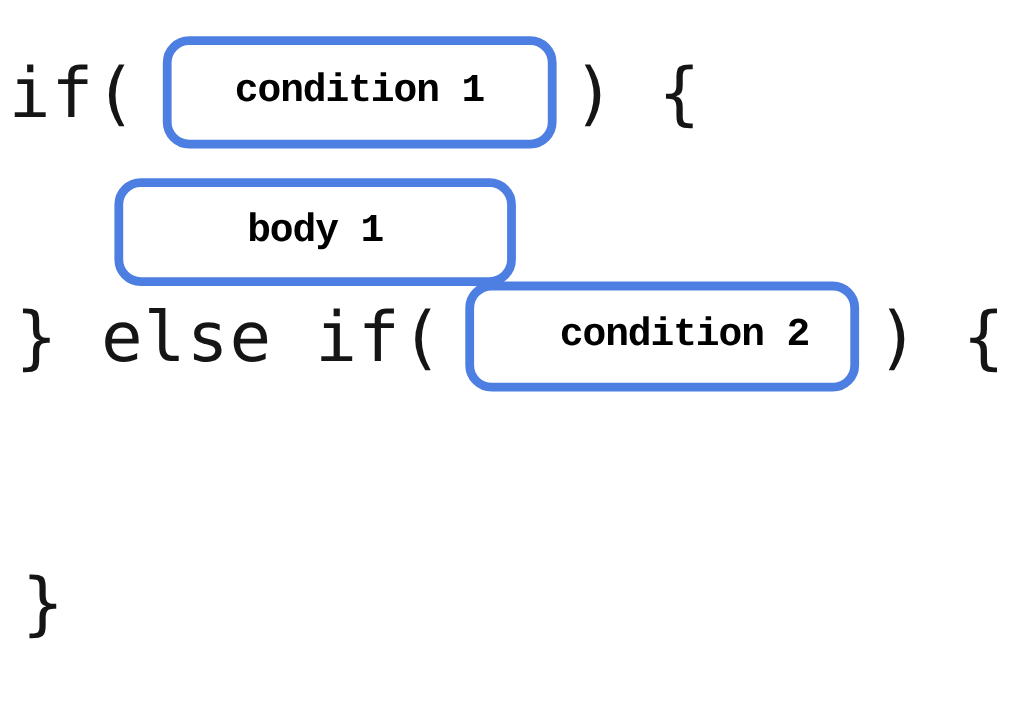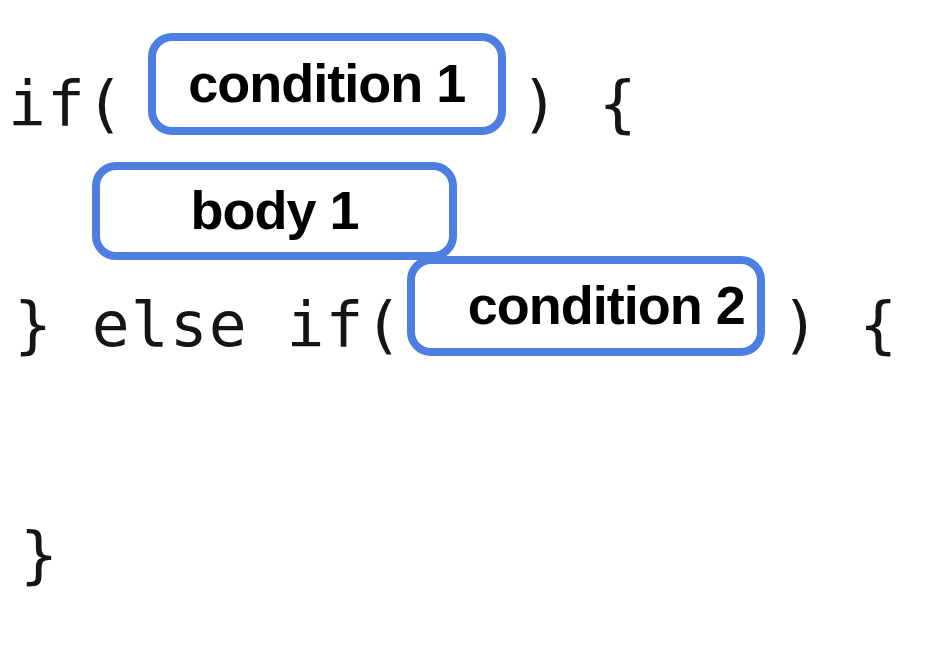--- a/index.html
+++ b/index.html
@@ -13,57 +13,57 @@
   .canvas {
     position: relative;
     width: 942px;
     height: 646px;
     background: var(--bg);
     overflow: hidden;
   }
   .row {
     position: absolute;
     display: flex;
-    align-items: flex-end;
+    align-items: center;
   }
   .code {
     font-family: "DejaVu Sans Mono", "Liberation Mono", monospace;
     font-weight: 400;
     font-size: 63px;
     line-height: 1;
     letter-spacing: 1px;
     color: var(--code-color);
     white-space: pre;
   }
   .slot {
     display: flex;
     align-items: center;
     justify-content: center;
     border: 8px solid var(--blue);
     border-radius: 24px;
     background: var(--bg);
   }
   .row .slot { align-self: stretch; }
   .slot-label {
-    font-family: Liberation Sans, sans-serif;
+    font-family: Liberation Mono, monospace;
     font-weight: 700;
-    font-size: 54px;
+    font-size: 36px;
     letter-spacing: -1px;
     line-height: 1;
     color: var(--label-color);
     white-space: pre;
     padding-bottom: 2px;
   }
   
   #line-if        { top: 33px;  left: 8px;  height: 102px; }
   #slot-cond1     { width: 358px; margin-left: 23px; }
   #if-close       { margin-left: 15px; }
-  #slot-body1     { position: absolute; top: 162px; left: 92px; width: 365px; height: 98px; }
+  #slot-body1     { position: absolute; top: 162px; left: 104px; width: 365px; height: 98px; }
   #line-else-if   { top: 256px; left: 14px; height: 100px; }
-  #slot-cond2     { width: 358px; margin-left: 4px; padding-left: 40px; }
+  #slot-cond2     { width: 358px; margin-left: 20px; padding-left: 40px; }
   #elseif-close   { margin-left: 16px; }
   #slot-body2     { position: absolute; top: 383px; left: 95px; width: 355px; height: 100px; }
   #line-close     { top: 511px; left: 20px; height: 75px; }
 </style>
 </head>
 <body>
 
 <div class="canvas">
 
   <div class="row" id="line-if">

